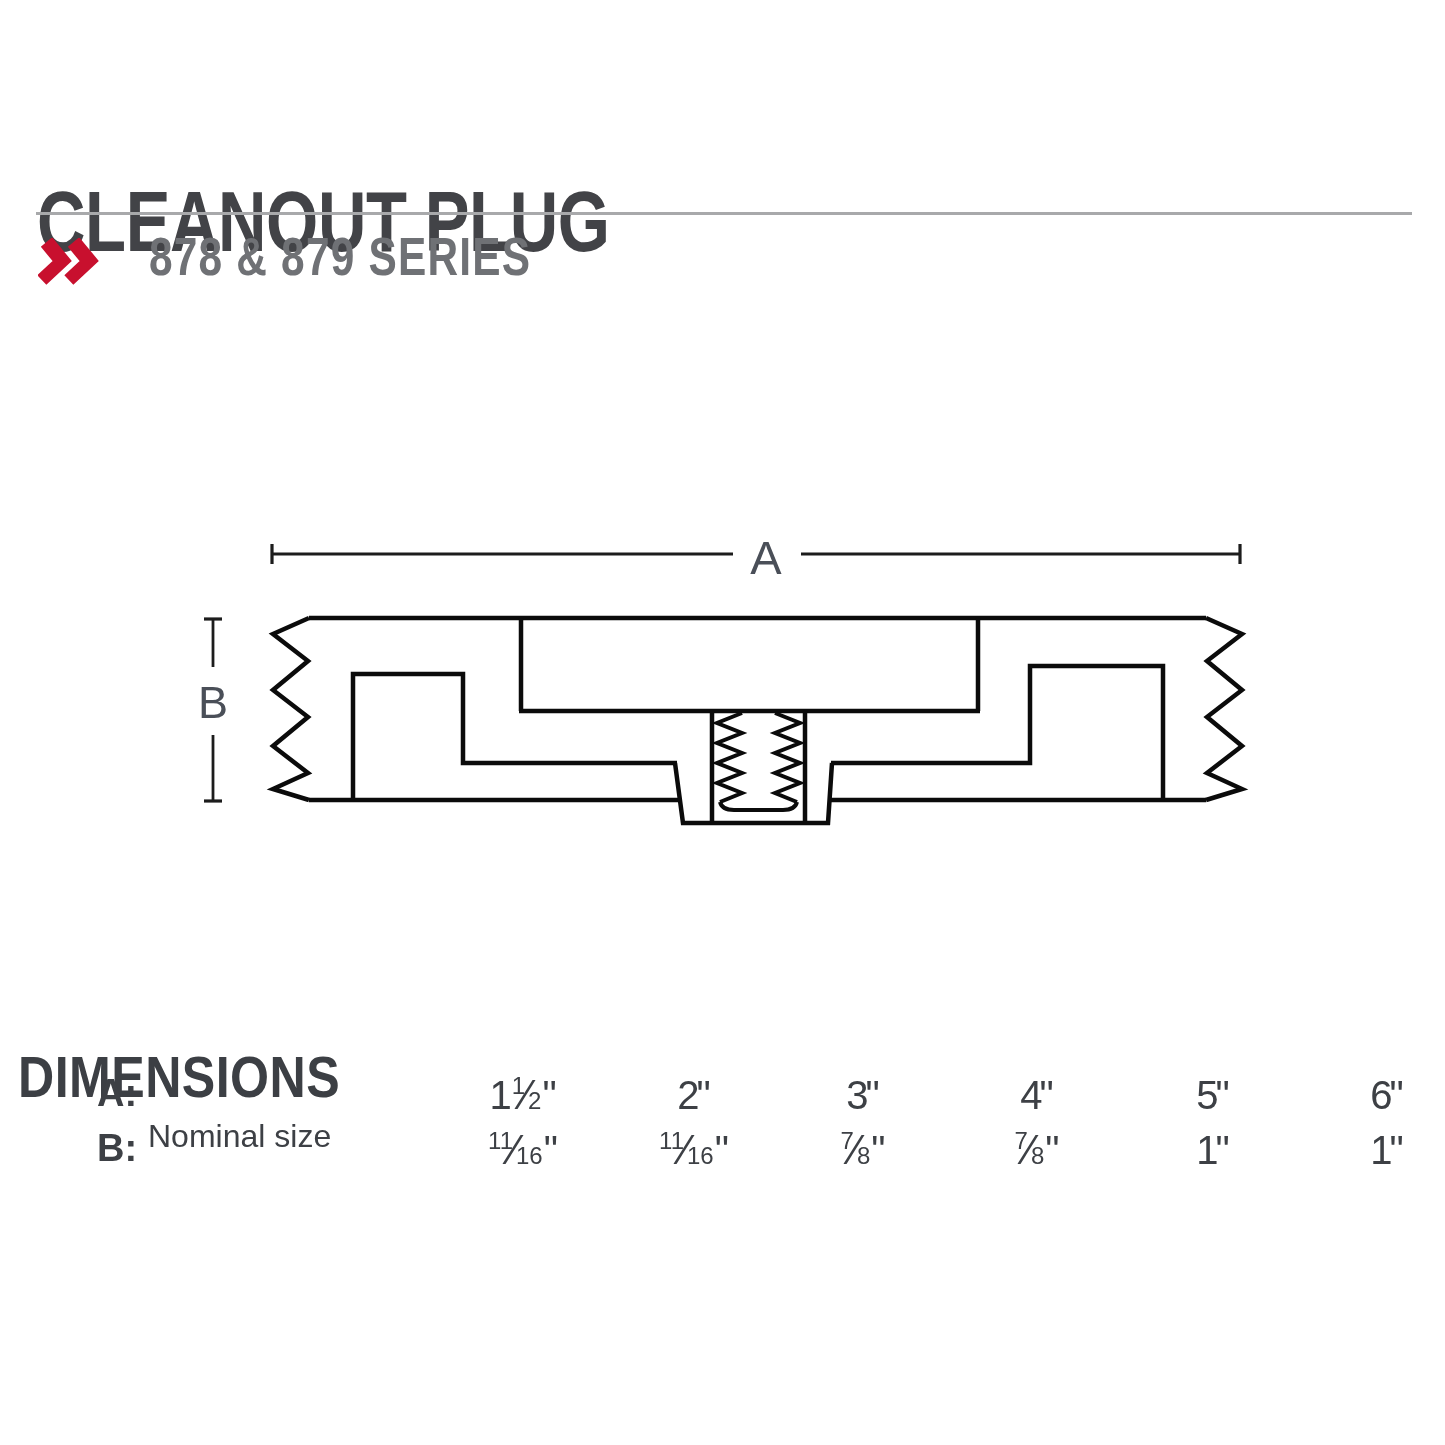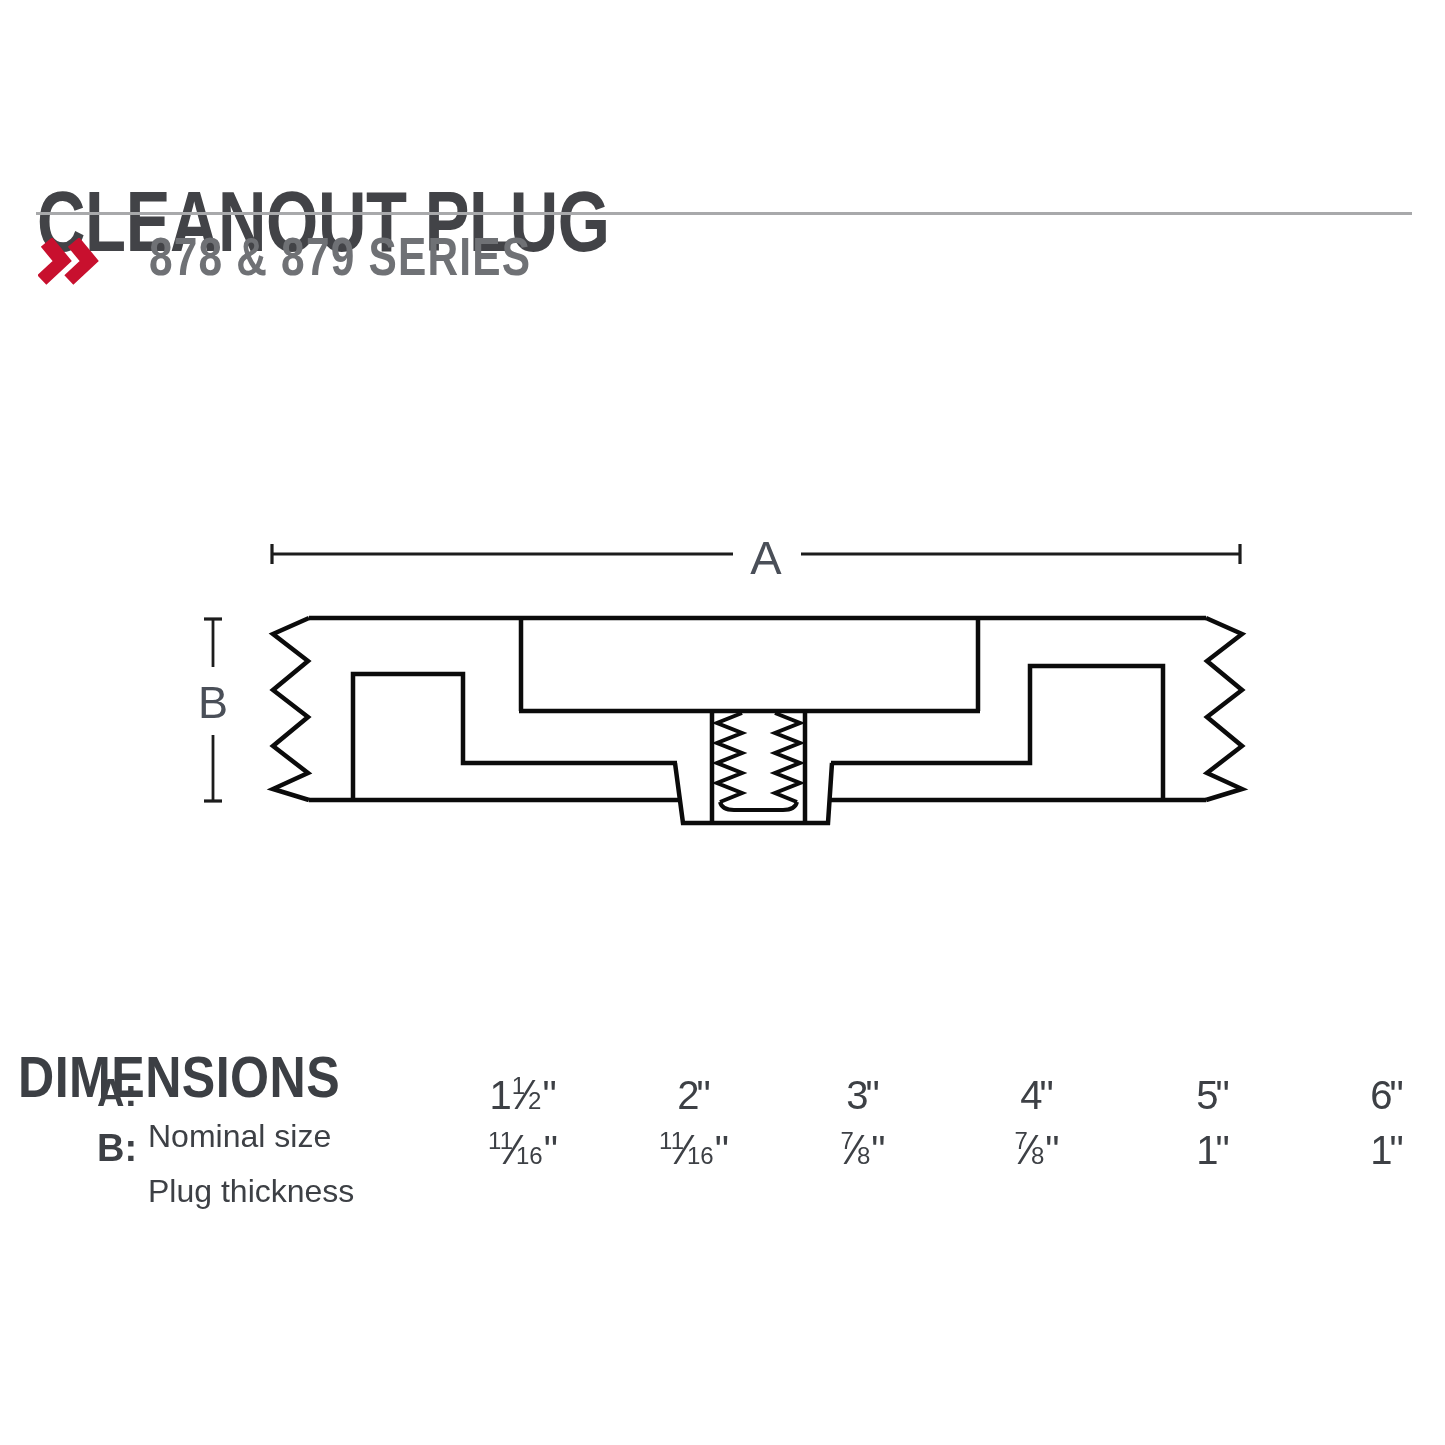--- a/index.html
+++ b/index.html
@@ -190,21 +190,20 @@
     <span class="cell c1"><span class="whole">1</span><span class="fnum">1</span><span class="fslash">⁄</span><span class="fden">2</span><span class="unit">"</span></span>
     <span class="cell c2"><span class="whole">2</span><span class="fnum"></span><span class="fslash"></span><span class="fden"></span><span class="unit">"</span></span>
     <span class="cell c3"><span class="whole">3</span><span class="fnum"></span><span class="fslash"></span><span class="fden"></span><span class="unit">"</span></span>
     <span class="cell c4"><span class="whole">4</span><span class="fnum"></span><span class="fslash"></span><span class="fden"></span><span class="unit">"</span></span>
     <span class="cell c5"><span class="whole">5</span><span class="fnum"></span><span class="fslash"></span><span class="fden"></span><span class="unit">"</span></span>
     <span class="cell c6"><span class="whole">6</span><span class="fnum"></span><span class="fslash"></span><span class="fden"></span><span class="unit">"</span></span>
   </div>
 
   <div class="dim-row row-b">
     <span class="dim-key">B:</span>
-    <span class="dim-label">Plug thickness</span>
     <span class="cell c1"><span class="whole"></span><span class="fnum">11</span><span class="fslash">⁄</span><span class="fden">16</span><span class="unit">"</span></span>
     <span class="cell c2"><span class="whole"></span><span class="fnum">11</span><span class="fslash">⁄</span><span class="fden">16</span><span class="unit">"</span></span>
     <span class="cell c3"><span class="whole"></span><span class="fnum">7</span><span class="fslash">⁄</span><span class="fden">8</span><span class="unit">"</span></span>
     <span class="cell c4"><span class="whole"></span><span class="fnum">7</span><span class="fslash">⁄</span><span class="fden">8</span><span class="unit">"</span></span>
     <span class="cell c5"><span class="whole">1</span><span class="fnum"></span><span class="fslash"></span><span class="fden"></span><span class="unit">"</span></span>
     <span class="cell c6"><span class="whole">1</span><span class="fnum"></span><span class="fslash"></span><span class="fden"></span><span class="unit">"</span></span>
   </div>
 
 </div>
 

